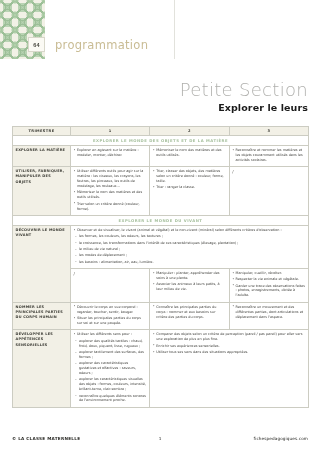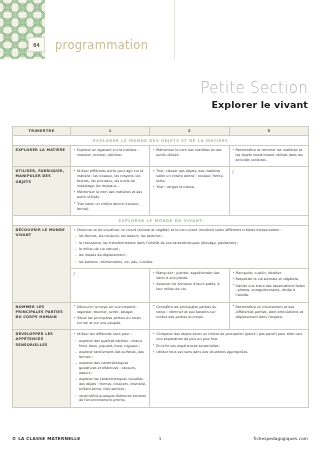--- a/index.html
+++ b/index.html
@@ -65,21 +65,21 @@
     letter-spacing: .3px;
     font-family: "DejaVu Sans", sans-serif;
   }
 
   
   .title-area {
     position: absolute; right: 12px; top: 80px;
     text-align: right; width: 250px;
   }
   .title-main {
-    font-size: 15px; color: #b0b0ad; font-weight: 300;
+    font-size: 18px; color: #b0b0ad; font-weight: 300;
     letter-spacing: .3px; line-height: 1.1;
     font-family: "DejaVu Sans", sans-serif;
   }
   .title-sub {
     font-size: 9.5px; color: #1b1b1b; font-weight: bold;
     margin-top: 2px; letter-spacing: .1px;
     font-family: "DejaVu Sans", sans-serif;
   }
 
   
@@ -192,21 +192,21 @@
       <div class="pattern-overlay"></div>
     </div>
     <div class="masthead-right">
       <div class="masthead-word">programmation</div>
     </div>
     <div class="page-badge">64</div>
   </div>
 
   <div class="title-area">
     <div class="title-main">Petite Section</div>
-    <div class="title-sub">Explorer le vivant</div>
+    <div class="title-sub">Explorer le leurs</div>
   </div>
 
   <div class="table-wrap">
     <table class="prog">
       <colgroup>
         <col class="c-lab">
           <col class="c-t">
           <col class="c-t">
           <col class="c-t">
       </colgroup>

